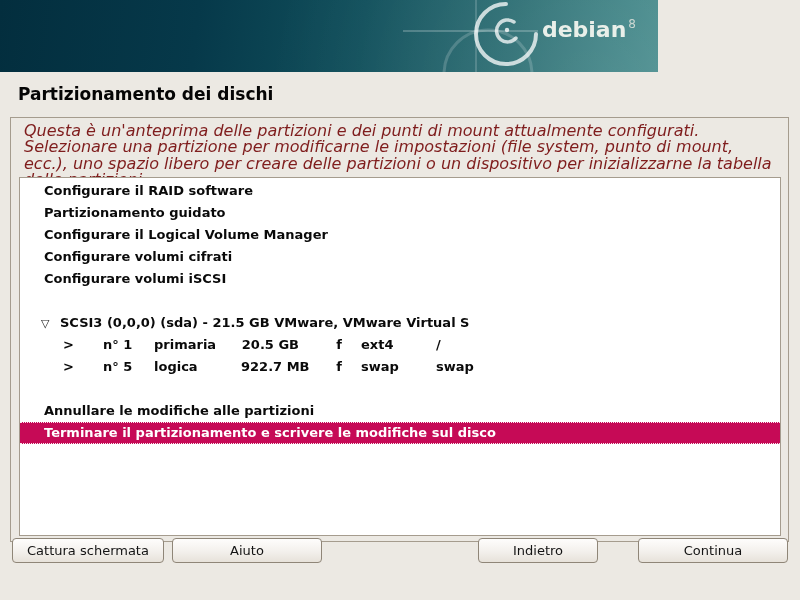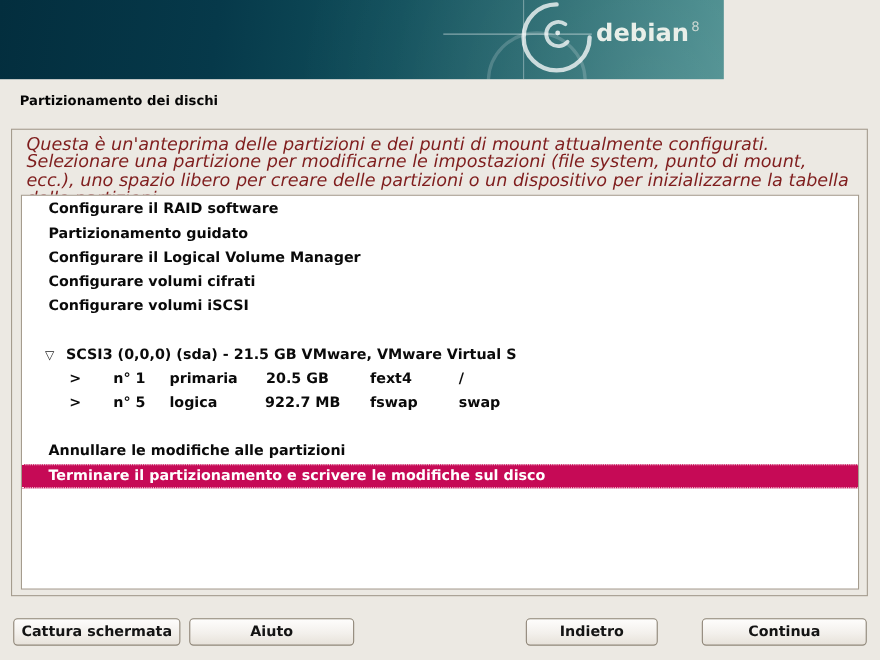--- a/index.html
+++ b/index.html
@@ -24,21 +24,21 @@
   .brand {
     position: absolute; right: 22px; top: 17px;
     font-size: 22px; font-weight: bold; letter-spacing: 0px;
     color: #e9efe9;
   }
   .brand sup { font-size: 12px; font-weight: normal; color: #ccd7d2; vertical-align: 9px; margin-left: 2px; }
 
   
   .page-title {
     position: absolute; left: 18px; top: 84px;
-    font-size: 12px; font-weight: bold; color: #050505;
+    font-size: 17px; font-weight: bold; color: #050505;
   }
 
   
   .frame {
     position: absolute; left: 10px; top: 117px; width: 779px; height: 425px;
     border: 1px solid #a59c8e;
   }
   .desc {
     position: absolute; left: 13px; right: 13px; top: 5px;
     font-size: 16px; font-style: italic; line-height: 16.4px; color: #7f1d1d;
@@ -62,36 +62,36 @@
   .expander {
     display: inline-block; width: 19px;
     font-size: 11px; font-weight: normal; color: #222;
   }
   .row.part { padding-left: 43px; }
   .row.part .c-marker { display: inline-block; width: 40px; }
   .row.part .c-num    { display: inline-block; width: 51px; }
   .row.part .c-type   { display: inline-block; width: 87px; }
   .row.part .c-size   { display: inline-block; width: 58px; text-align: right; }
   .row.part .c-flag   { display: inline-block; width: 43px; text-align: right; }
-  .row.part .c-fs     { display: inline-block; width: 75px; }
+  .row.part .c-fs     { display: inline-block; width: 75px; margin-left: 19px; }
   .row.part .c-mount  { display: inline-block; }
   .row.selected {
     background: #c60a56; color: #ffffff;
     border-top: 1px dotted rgba(255,255,255,0.9);
     border-bottom: 1px dotted rgba(255,255,255,0.9);
     line-height: 19px;
   }
 
   
   .btn {
-    position: absolute; top: 562px; height: 25px;
+    position: absolute; top: 538px; height: 25px;
     border: 1px solid #8f8678; border-radius: 4px;
     background: linear-gradient(#fefdfc, #f3f0ec 55%, #e7e2da);
     font-family: "DejaVu Sans", sans-serif;
-    font-size: 13px; font-weight: bold; color: #141414;
+    font-size: 13px; font-weight: normal; color: #141414;
     text-align: center; line-height: 23px;
     cursor: pointer;
   }
   .btn-screenshot { left: 12px;  width: 152px; }
   .btn-help       { left: 172px; width: 150px; }
   .btn-back       { left: 478px; width: 120px; }
   .btn-continue   { left: 638px; width: 150px; }
 </style>
 </head>
 <body>

